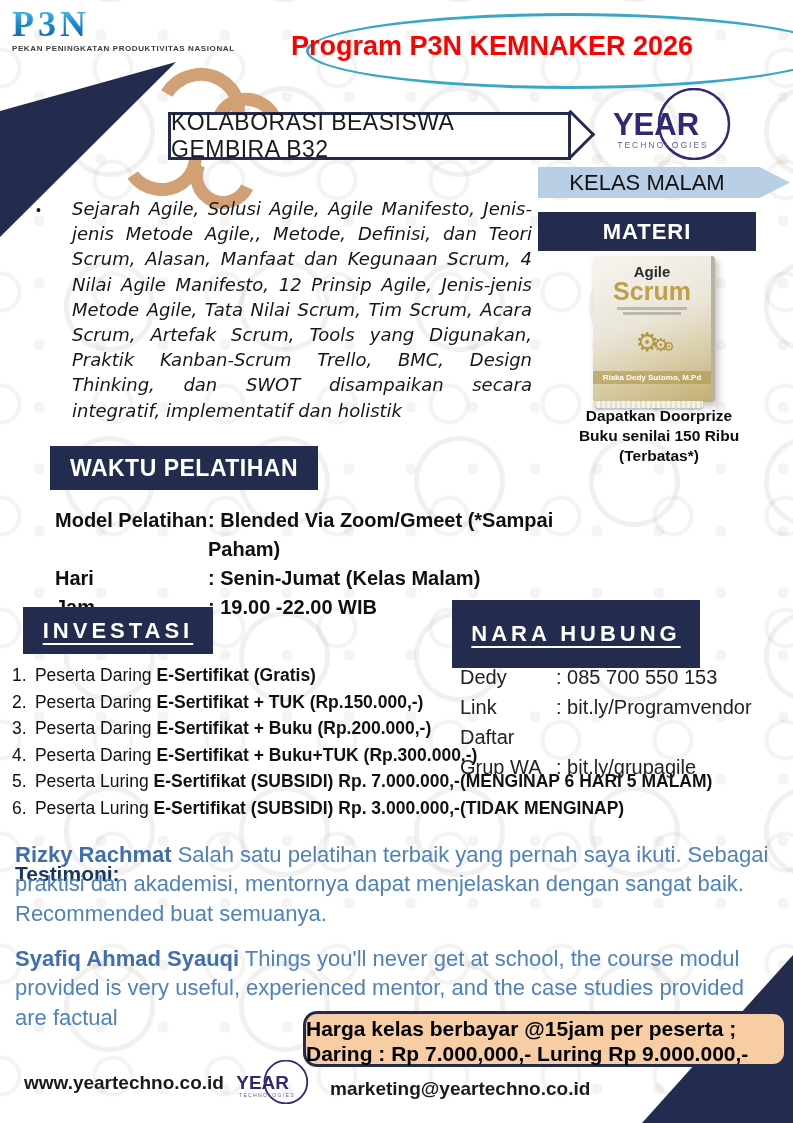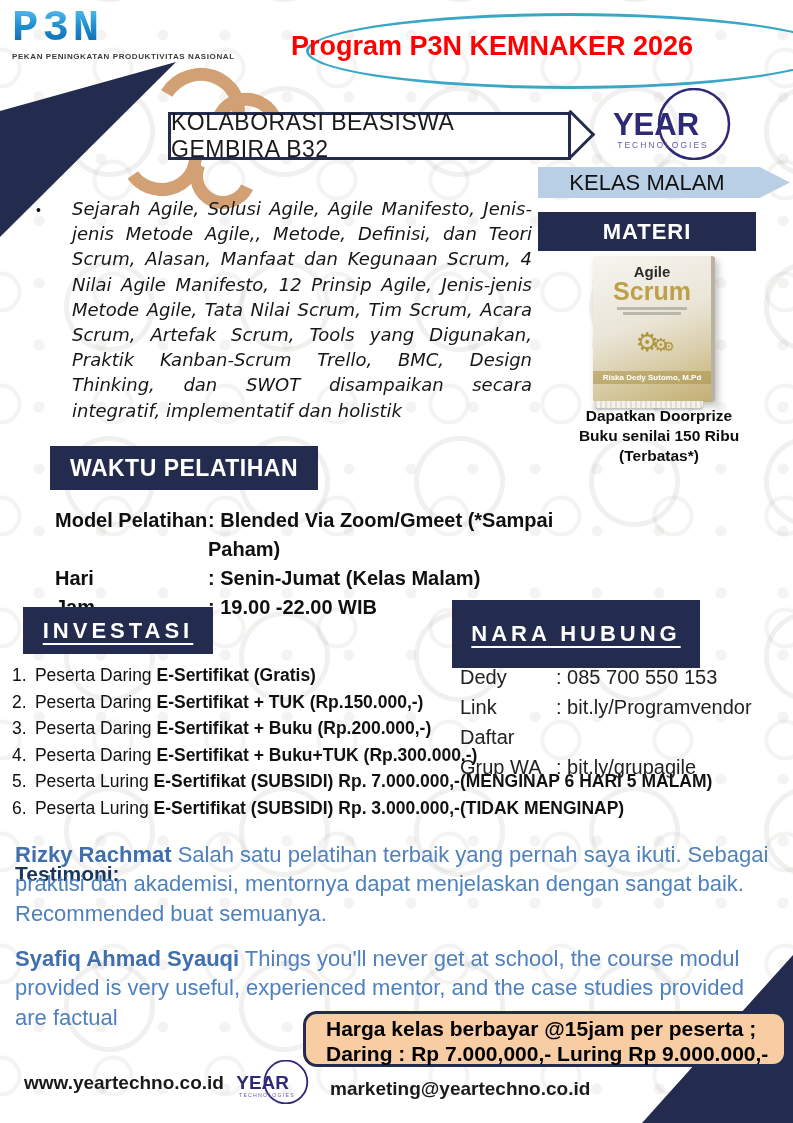--- a/index.html
+++ b/index.html
@@ -13,21 +13,21 @@
       radial-gradient(circle at center, transparent 40px, rgba(150,142,132,0.13) 41px, rgba(150,142,132,0.13) 45px, transparent 46px),
       radial-gradient(circle at center, transparent 16px, rgba(150,142,132,0.10) 17px, rgba(150,142,132,0.10) 20px, transparent 21px);
     background-size:62px 62px, 175px 175px, 112px 112px;
     background-position:8px 4px, 22px 44px, 57px 12px;
   }
   .abs{position:absolute;}
 
   
   .p3n-logo{left:12px;top:6px;z-index:3;}
   .p3n-text{
-    font-family:Liberation Mono, monospace;font-weight:800;font-size:44px;line-height:1;
+    font-family:Liberation Serif, serif;font-weight:800;font-size:36px;line-height:1;
     letter-spacing:4px;
     background:linear-gradient(180deg,#5cc4ee 0%,#1e8fd0 45%,#0d5ca6 100%);
     -webkit-background-clip:text;background-clip:text;color:transparent;
   }
   .p3n-tagline{font-size:8px;font-weight:bold;color:#3c3c3c;letter-spacing:0.6px;margin-top:2px;}
 
   
   .tri-left{left:0;top:62px;width:176px;height:175px;background:#232c4e;
     clip-path:polygon(0 28%, 100% 0, 0 100%);z-index:2;}
   .tri-bottom-right{left:642px;top:955px;width:151px;height:168px;background:#232c4e;
@@ -121,21 +121,21 @@
 
   
   .testi-header{left:15px;top:814px;font-size:21px;font-weight:bold;color:#17365d;z-index:3;margin-top:48px;}
   .testi{left:15px;width:762px;font-size:22px;color:#4f81bd;line-height:1.33;z-index:3;}
   .testi .tname{font-weight:bold;color:#3f6fae;}
   .testi-1{top:840px;}
   .testi-2{top:944px;}
 
   
   .price-box{left:303px;top:1011px;width:484px;height:56px;background:#f8cda4;border:3px solid #232c4e;
-    border-radius:14px;z-index:3;padding:2px 20px;box-sizing:border-box;}
+    border-radius:14px;z-index:3;padding:2px 0;box-sizing:border-box;}
   .price-line{font-size:21px;font-weight:bold;color:#000;line-height:25px;white-space:nowrap;}
 
   
   .footer-site{left:24px;top:1072px;font-size:19px;font-weight:bold;color:#1a1a1a;z-index:3;}
   .footer-email{left:330px;top:1078px;font-size:19px;font-weight:bold;color:#1a1a1a;z-index:3;}
 </style>
 </head>
 <body>
 
 <div class="page">

